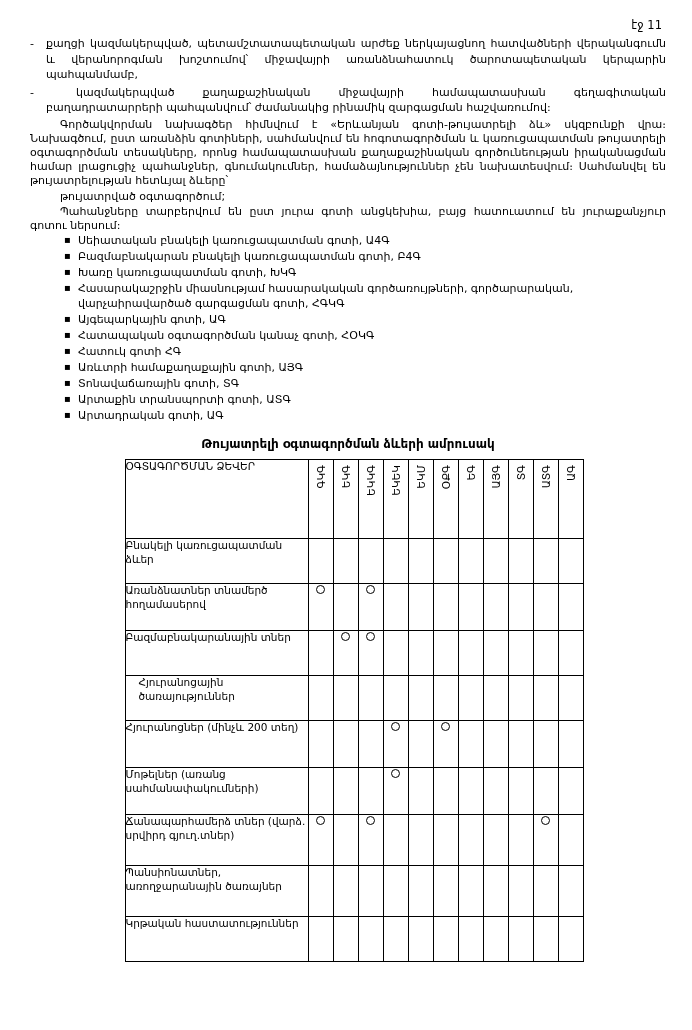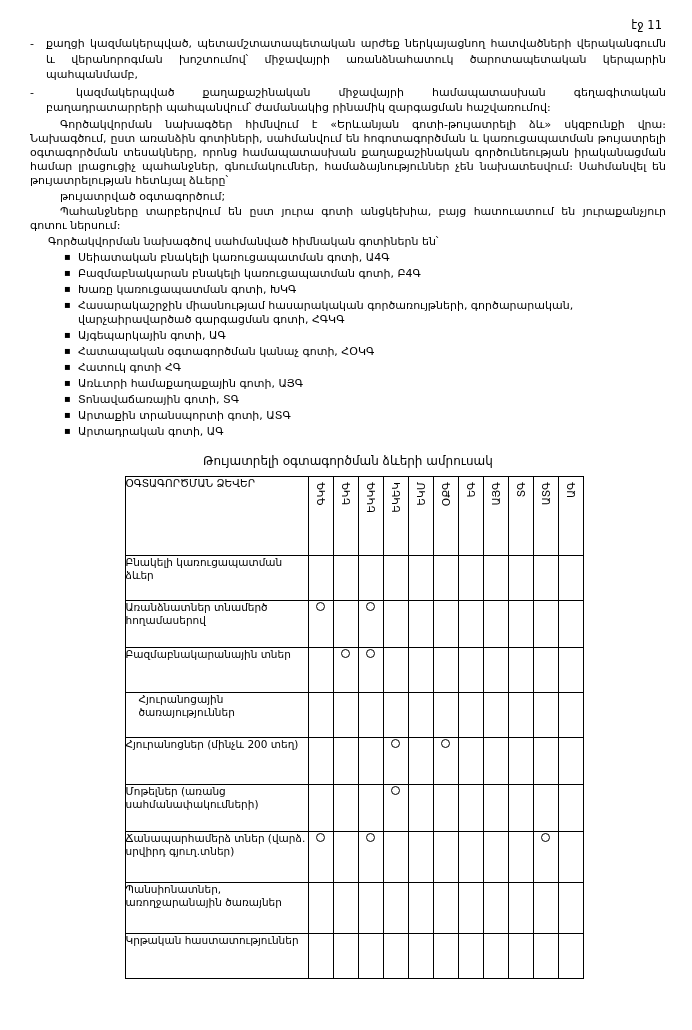--- a/index.html
+++ b/index.html
@@ -88,21 +88,21 @@
   ul.bullets li::before {
     content: "\25AA";
     position: absolute;
     left: 0px;
     top: -1px;
     font-size: 10px;
   }
   .table-title {
     text-align: center;
     font-size: 12px;
-    font-weight: normal;
+    font-weight: bold;
     margin-top: 14px;
     margin-bottom: 8px;
   }
   .table-wrap {
     padding-left: 30px;
     padding-right: 18px;
   }
   table.matrix {
     border-collapse: collapse;
     width: 440px;
@@ -174,21 +174,20 @@
 
   <div class="para-block">
     <div class="dash">-</div>
     <div class="para-text indent">կազմակերպված քաղաքաշինական միջավայրի համապատասխան գեղագիտական բաղադրատարրերի պահպանվում՝ ժամանակից րինամիկ զարգացման հաշվառումով:</div>
   </div>
 
   <div class="plain-para indent">Գործակվորման նախագծեր հիմնվում է «Երևանյան գոտի-թույատրելի ձև» սկզբունքի վրա։ Նախագծում, ըստ առանձին գոտիների, սահմանվում են հոգոտագործման և կառուցապատման թույատրելի օգտագործման տեսակները, որոնց համապատասխան քաղաքաշինական գործունեության իրականացման համար լրացուցիչ պահանջներ, գնումակումներ, համաձայնություններ չեն նախատեսվում։ Սահմանվել են թույատրելության հետևյալ ձևերը՝</div>
   <div class="sub-note">թույատրված օգտագործում;</div>
   <div class="plain-para indent">Պահանջները տարբերվում են ըստ յուրա գոտի անցկեխիա, բայց հատուատում են յուրաքանչյուր գոտու ներսում:</div>
 
-  <div class="list-intro">Գործակվորման նախագծով սահմանված հիմնական գոտիներն են՝</div>
 
   <ul class="bullets">
     <li>Սեիատական բնակելի կառուցապատման գոտի, Ա4Գ</li>
     <li>Բազմաբնակարան բնակելի կառուցապատման գոտի, Բ4Գ</li>
     <li>Խառը կառուցապատման գոտի, ԽԿԳ</li>
     <li>Հասարակաշրջին միասնությամ հասարակական գործառույթների, գործարարական, վարչաիրավարծած գարգացման գոտի, ՀԳԿԳ</li>
     <li>Այգեպարկային գոտի, ԱԳ</li>
     <li>Հատապական օգտագործման կանաչ գոտի, ՀՕԿԳ</li>
     <li>Հատուկ գոտի ՀԳ</li>
     <li>Առևտրի համաքաղաքային գոտի, ԱՅԳ</li>

